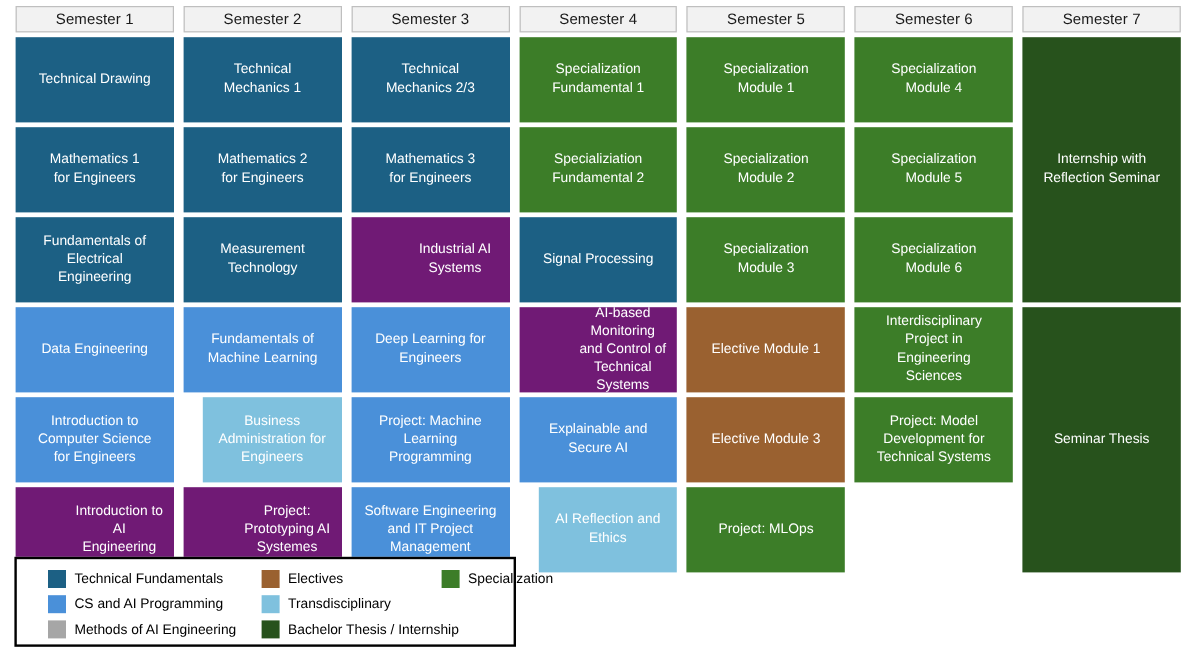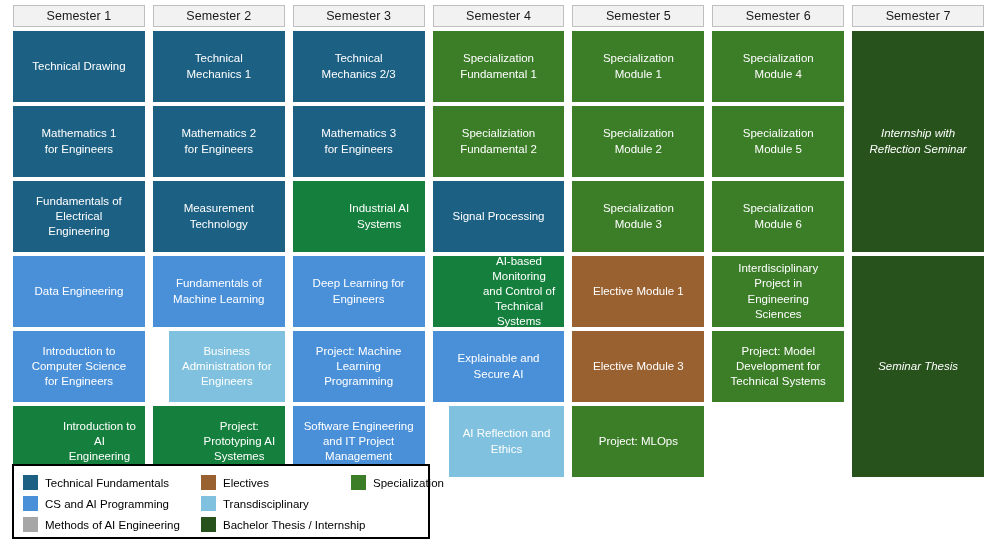--- a/index.html
+++ b/index.html
@@ -67,41 +67,41 @@
     font-size: 11.5px;
     line-height: 1.32;
     padding: 2px 5px;
     overflow: hidden;
   }
   .module span { display: block; }
 
   
   .cat-technical      { background: #1C6084; }
   .cat-csai           { background: #4A90D9; }
-  .cat-methods        { background: #15803d; padding-left: 46px; }
+  .cat-methods        { background: #701a75; padding-left: 46px; }
   .cat-electives      { background: #9A6130; }
   .cat-trans          { background: #7FC1DE; margin-left: 16px; }
   .cat-specialization { background: #3C7D28; }
-  .cat-thesis         { background: #27521C; font-style: italic; }
+  .cat-thesis         { background: #27521C; }
 
   
   .h1 { height: 71px; }
   .h3 { height: 221px; }
 
   
   #legend {
     position: absolute;
     left: 12px;
     top: 464px;
     width: 418px;
     height: 75px;
     border: 2.5px solid #000000;
     box-sizing: border-box;
     background: #ffffff;
-    padding: 6px 8px 6px 9px;
+    padding: 6px 8px 6px 26px;
   }
   .legend-grid {
     display: grid;
     grid-template-columns: 178px 150px auto;
     grid-auto-rows: 21px;
     align-items: center;
   }
   .legend-entry {
     display: flex;
     align-items: center;

